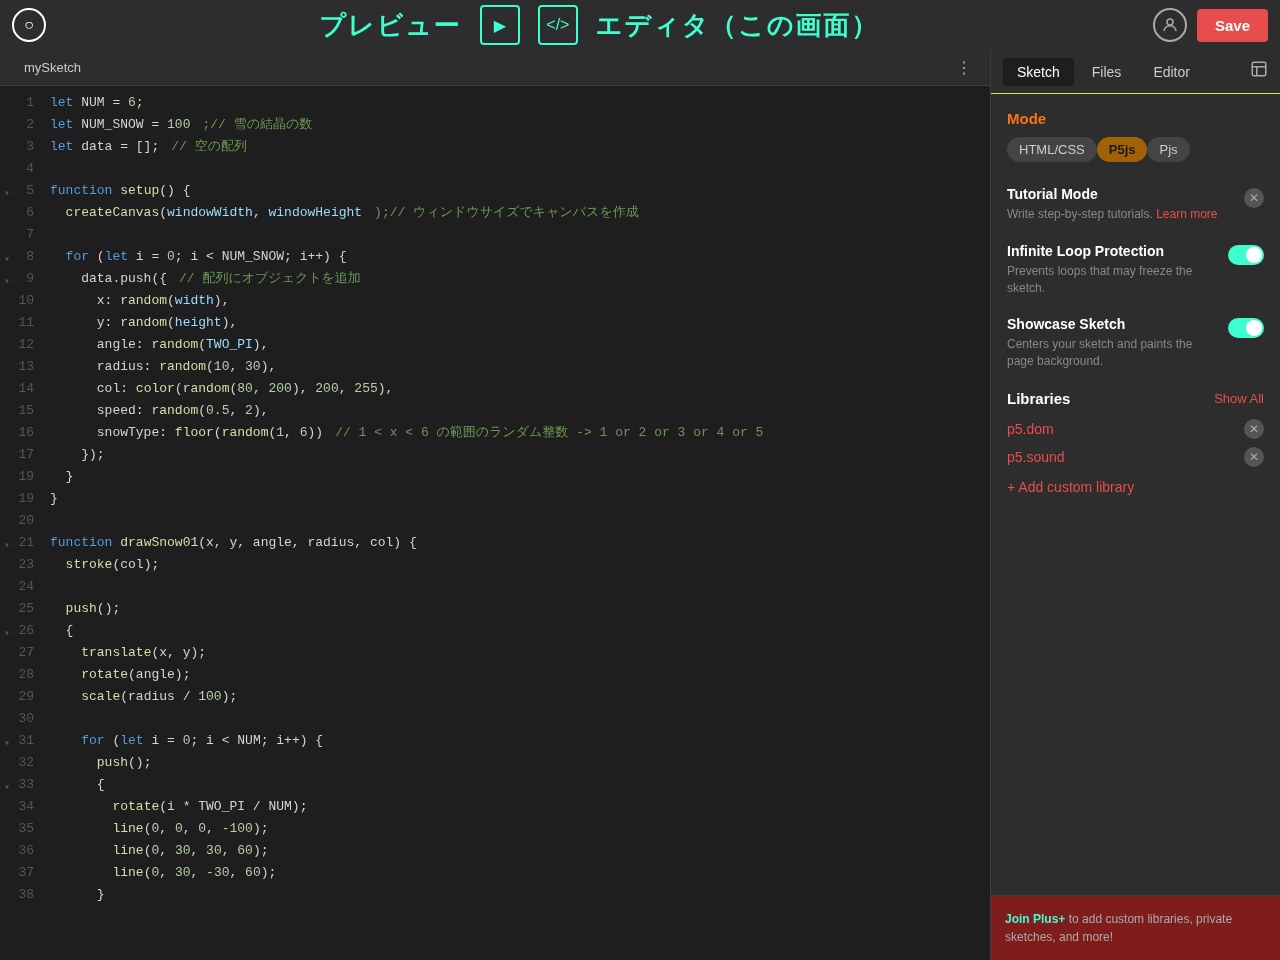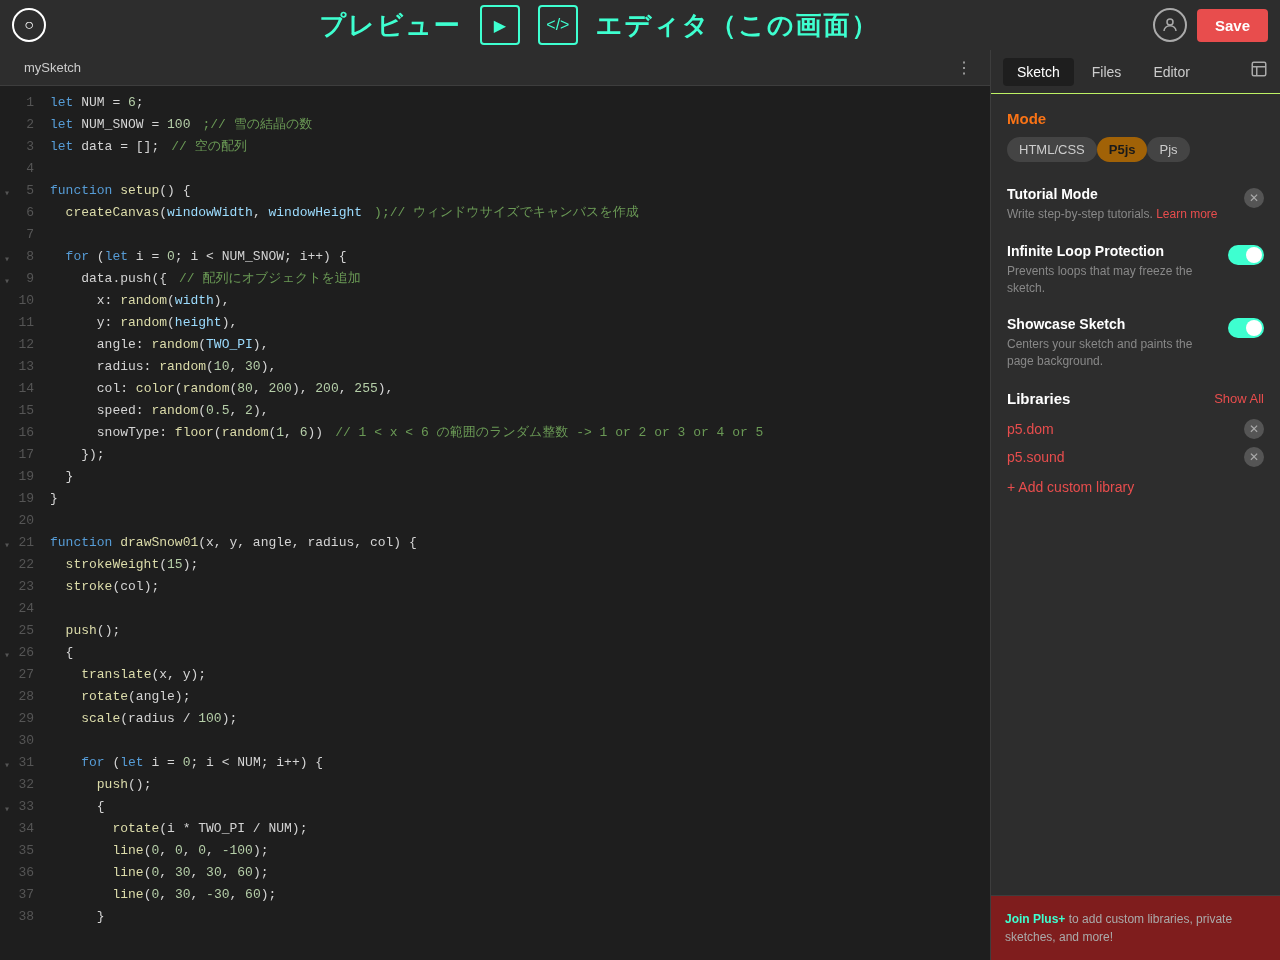--- a/index.html
+++ b/index.html
@@ -269,24 +269,20 @@
           <div class="line-gutter">19</div>
           <div class="line-content">}</div>
         </div>
         <div class="code-line">
           <div class="line-gutter">20</div>
           <div class="line-content">&nbsp;</div>
         </div>
         <div class="code-line">
           <div class="line-gutter"><span class="fold-arrow">▾</span>21</div>
           <div class="line-content"><span class="kw">function</span> <span class="fn">drawSnow01</span>(x, y, angle, radius, col) {</div>
-        </div>
-        <div class="code-line">
-          <div class="line-gutter">22</div>
-          <div class="line-content">  <span class="fn">strokeWeight</span>(<span class="num">15</span>);</div>
         </div>
         <div class="code-line">
           <div class="line-gutter">23</div>
           <div class="line-content">  <span class="fn">stroke</span>(col);</div>
         </div>
         <div class="code-line">
           <div class="line-gutter">24</div>
           <div class="line-content">&nbsp;</div>
         </div>
         <div class="code-line">

